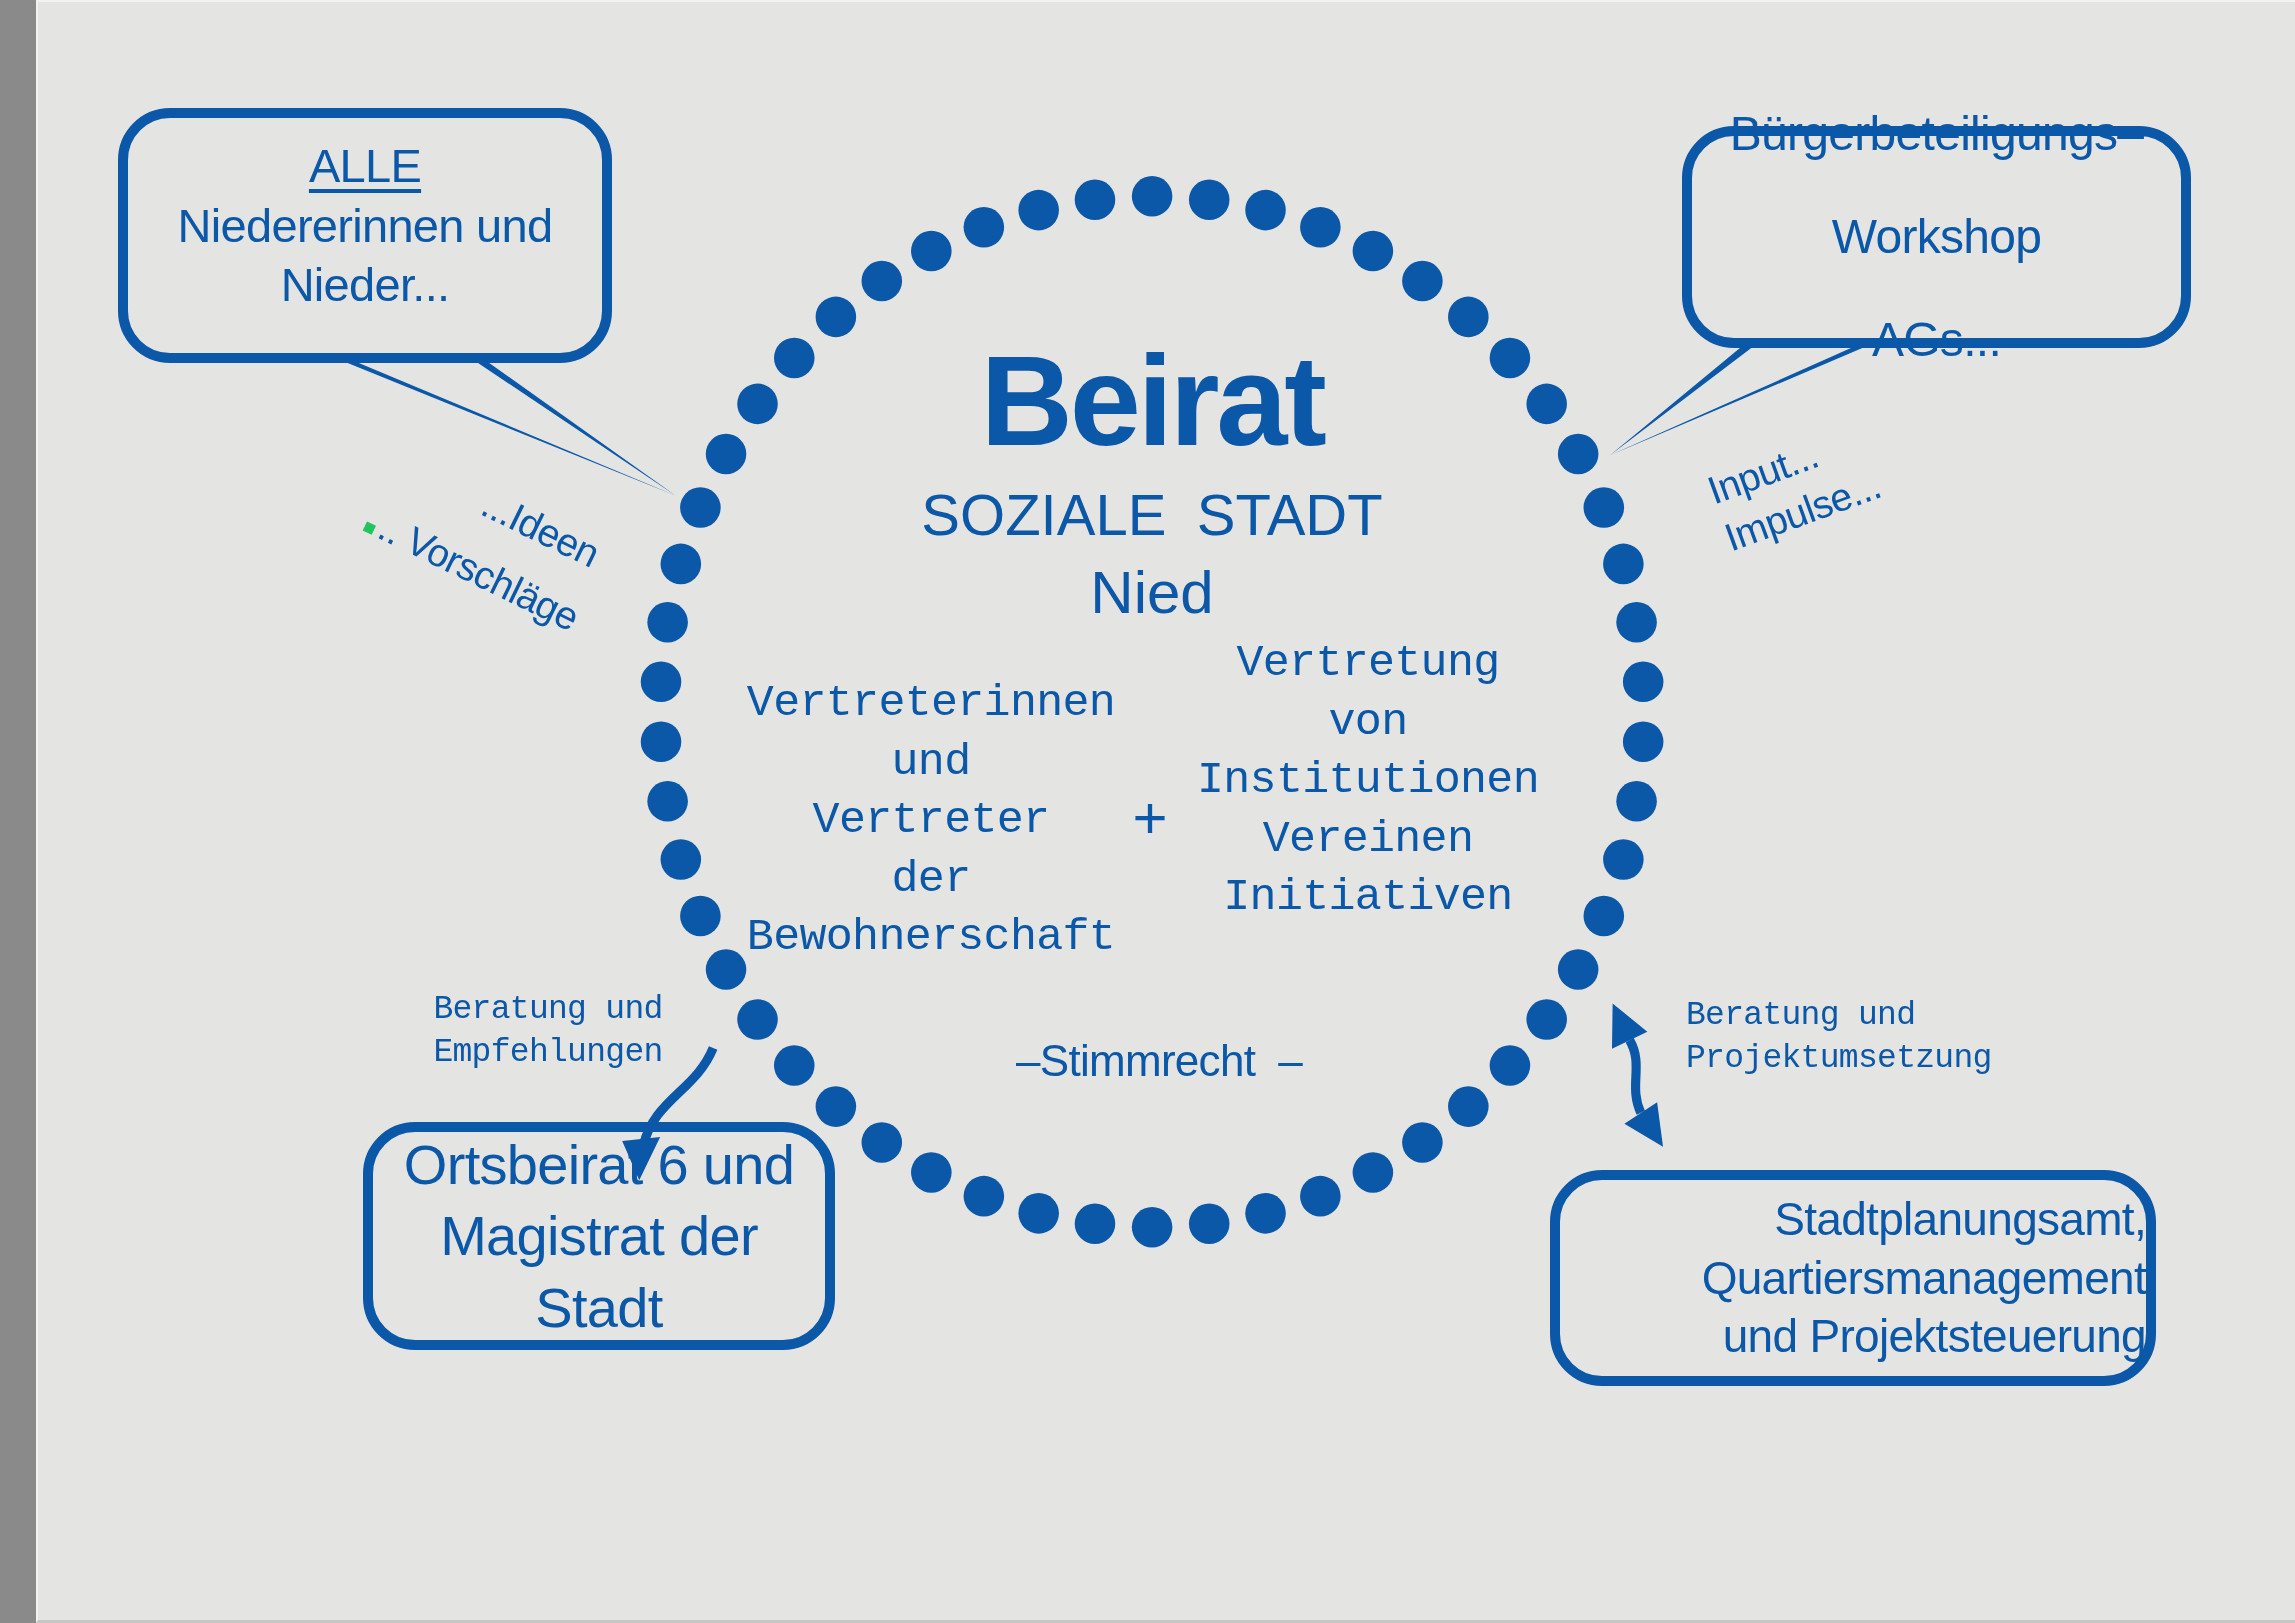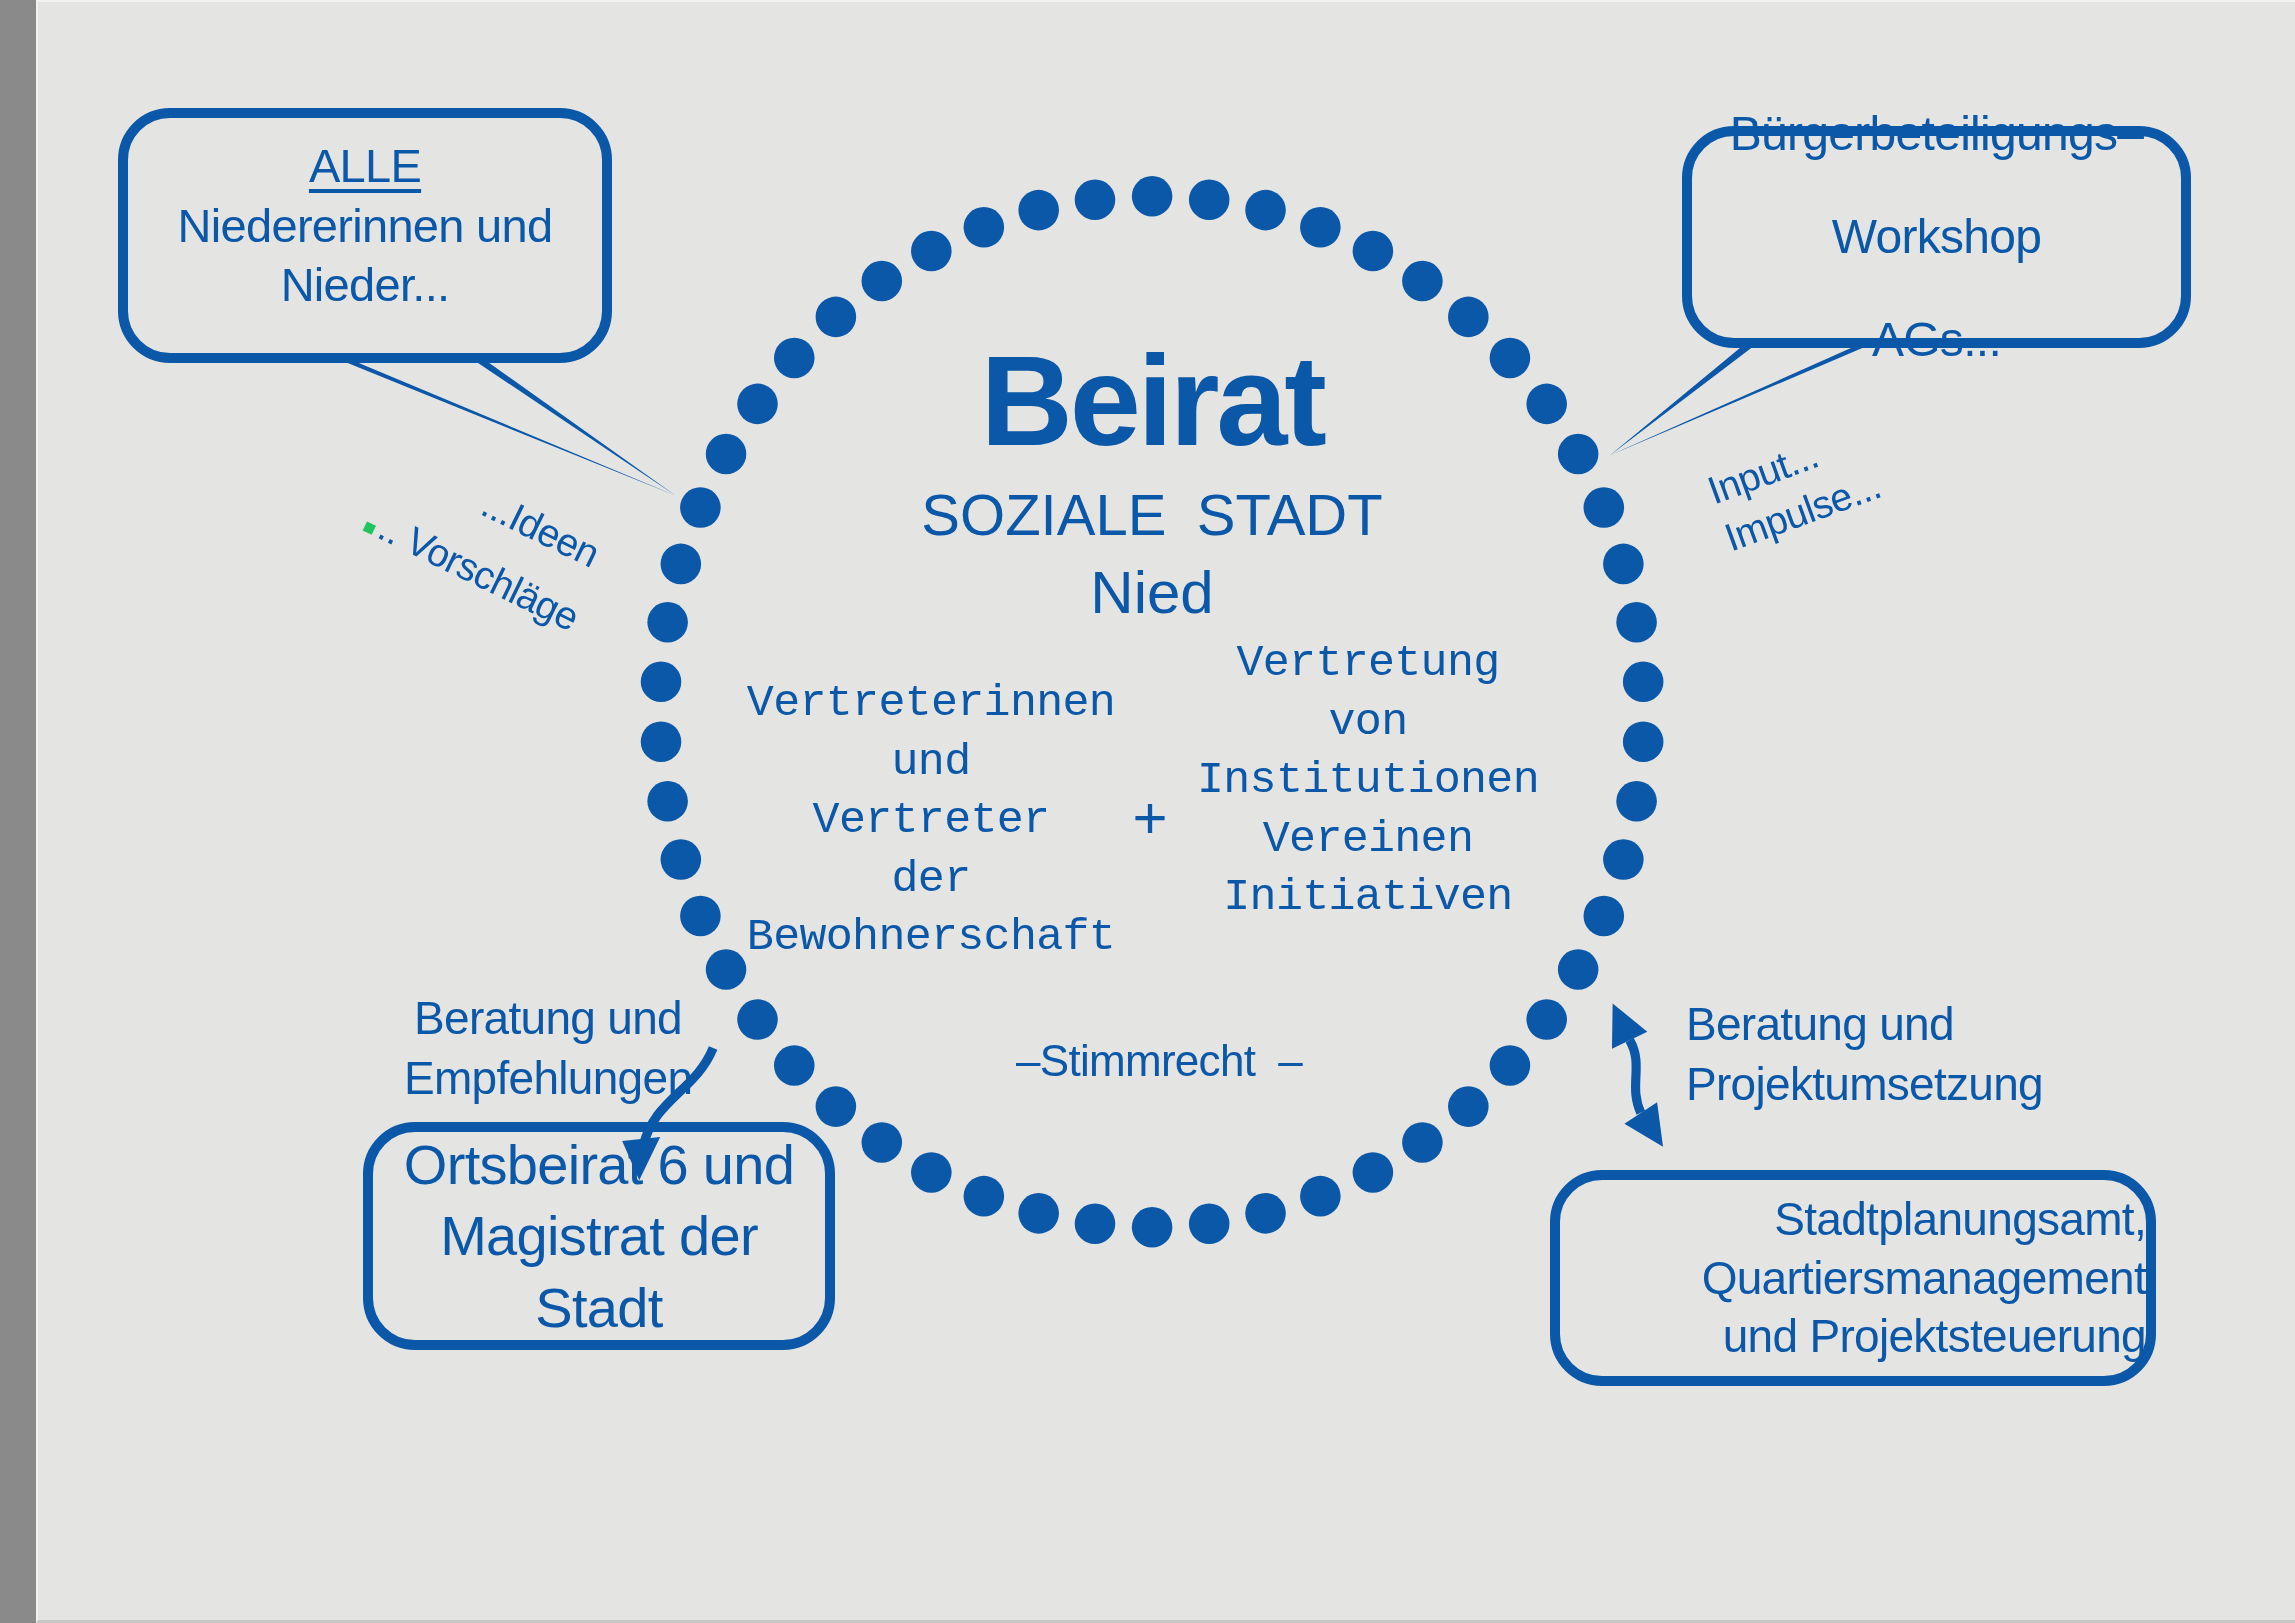--- a/index.html
+++ b/index.html
@@ -42,21 +42,21 @@
   #plus{left:1114px;top:783px;font-size:60px;font-weight:normal;}
   #voting{left:1123px;top:1036px;font-size:44px;white-space:pre;letter-spacing:-0.7px;}
 
   .rot{position:absolute;font-size:39px;white-space:nowrap;letter-spacing:-0.7px;transform-origin:0 0;}
   #ideen{left:458px;top:482px;transform:rotate(26deg);}
   #vorschlaege{left:342px;top:499px;transform:rotate(26deg);}
   .gdot{display:inline-block;width:9.8px;height:9.8px;margin-right:4.6px;background:var(--green,#1fc55e);}
   #input-impulse{left:1665px;top:469px;transform:rotate(-20deg);line-height:1.28;}
   #input-impulse .ln{display:block;}
 
-  .advice{position:absolute;font-size:46px;line-height:1.30;letter-spacing:-0.7px;}
+  .advice{position:absolute;font-size:33px;line-height:1.30;letter-spacing:-0.7px;font-family:Liberation Mono, monospace;}
   .advice .ln{display:block;}
   #advice-left{left:368px;top:989px;width:288px;text-align:center;}
   #advice-right{left:1650px;top:995px;text-align:left;}
 </style>
 </head>
 <body>
 
 <div class="stage">
 
   <svg class="layer" viewBox="0 0 3508 2481">

